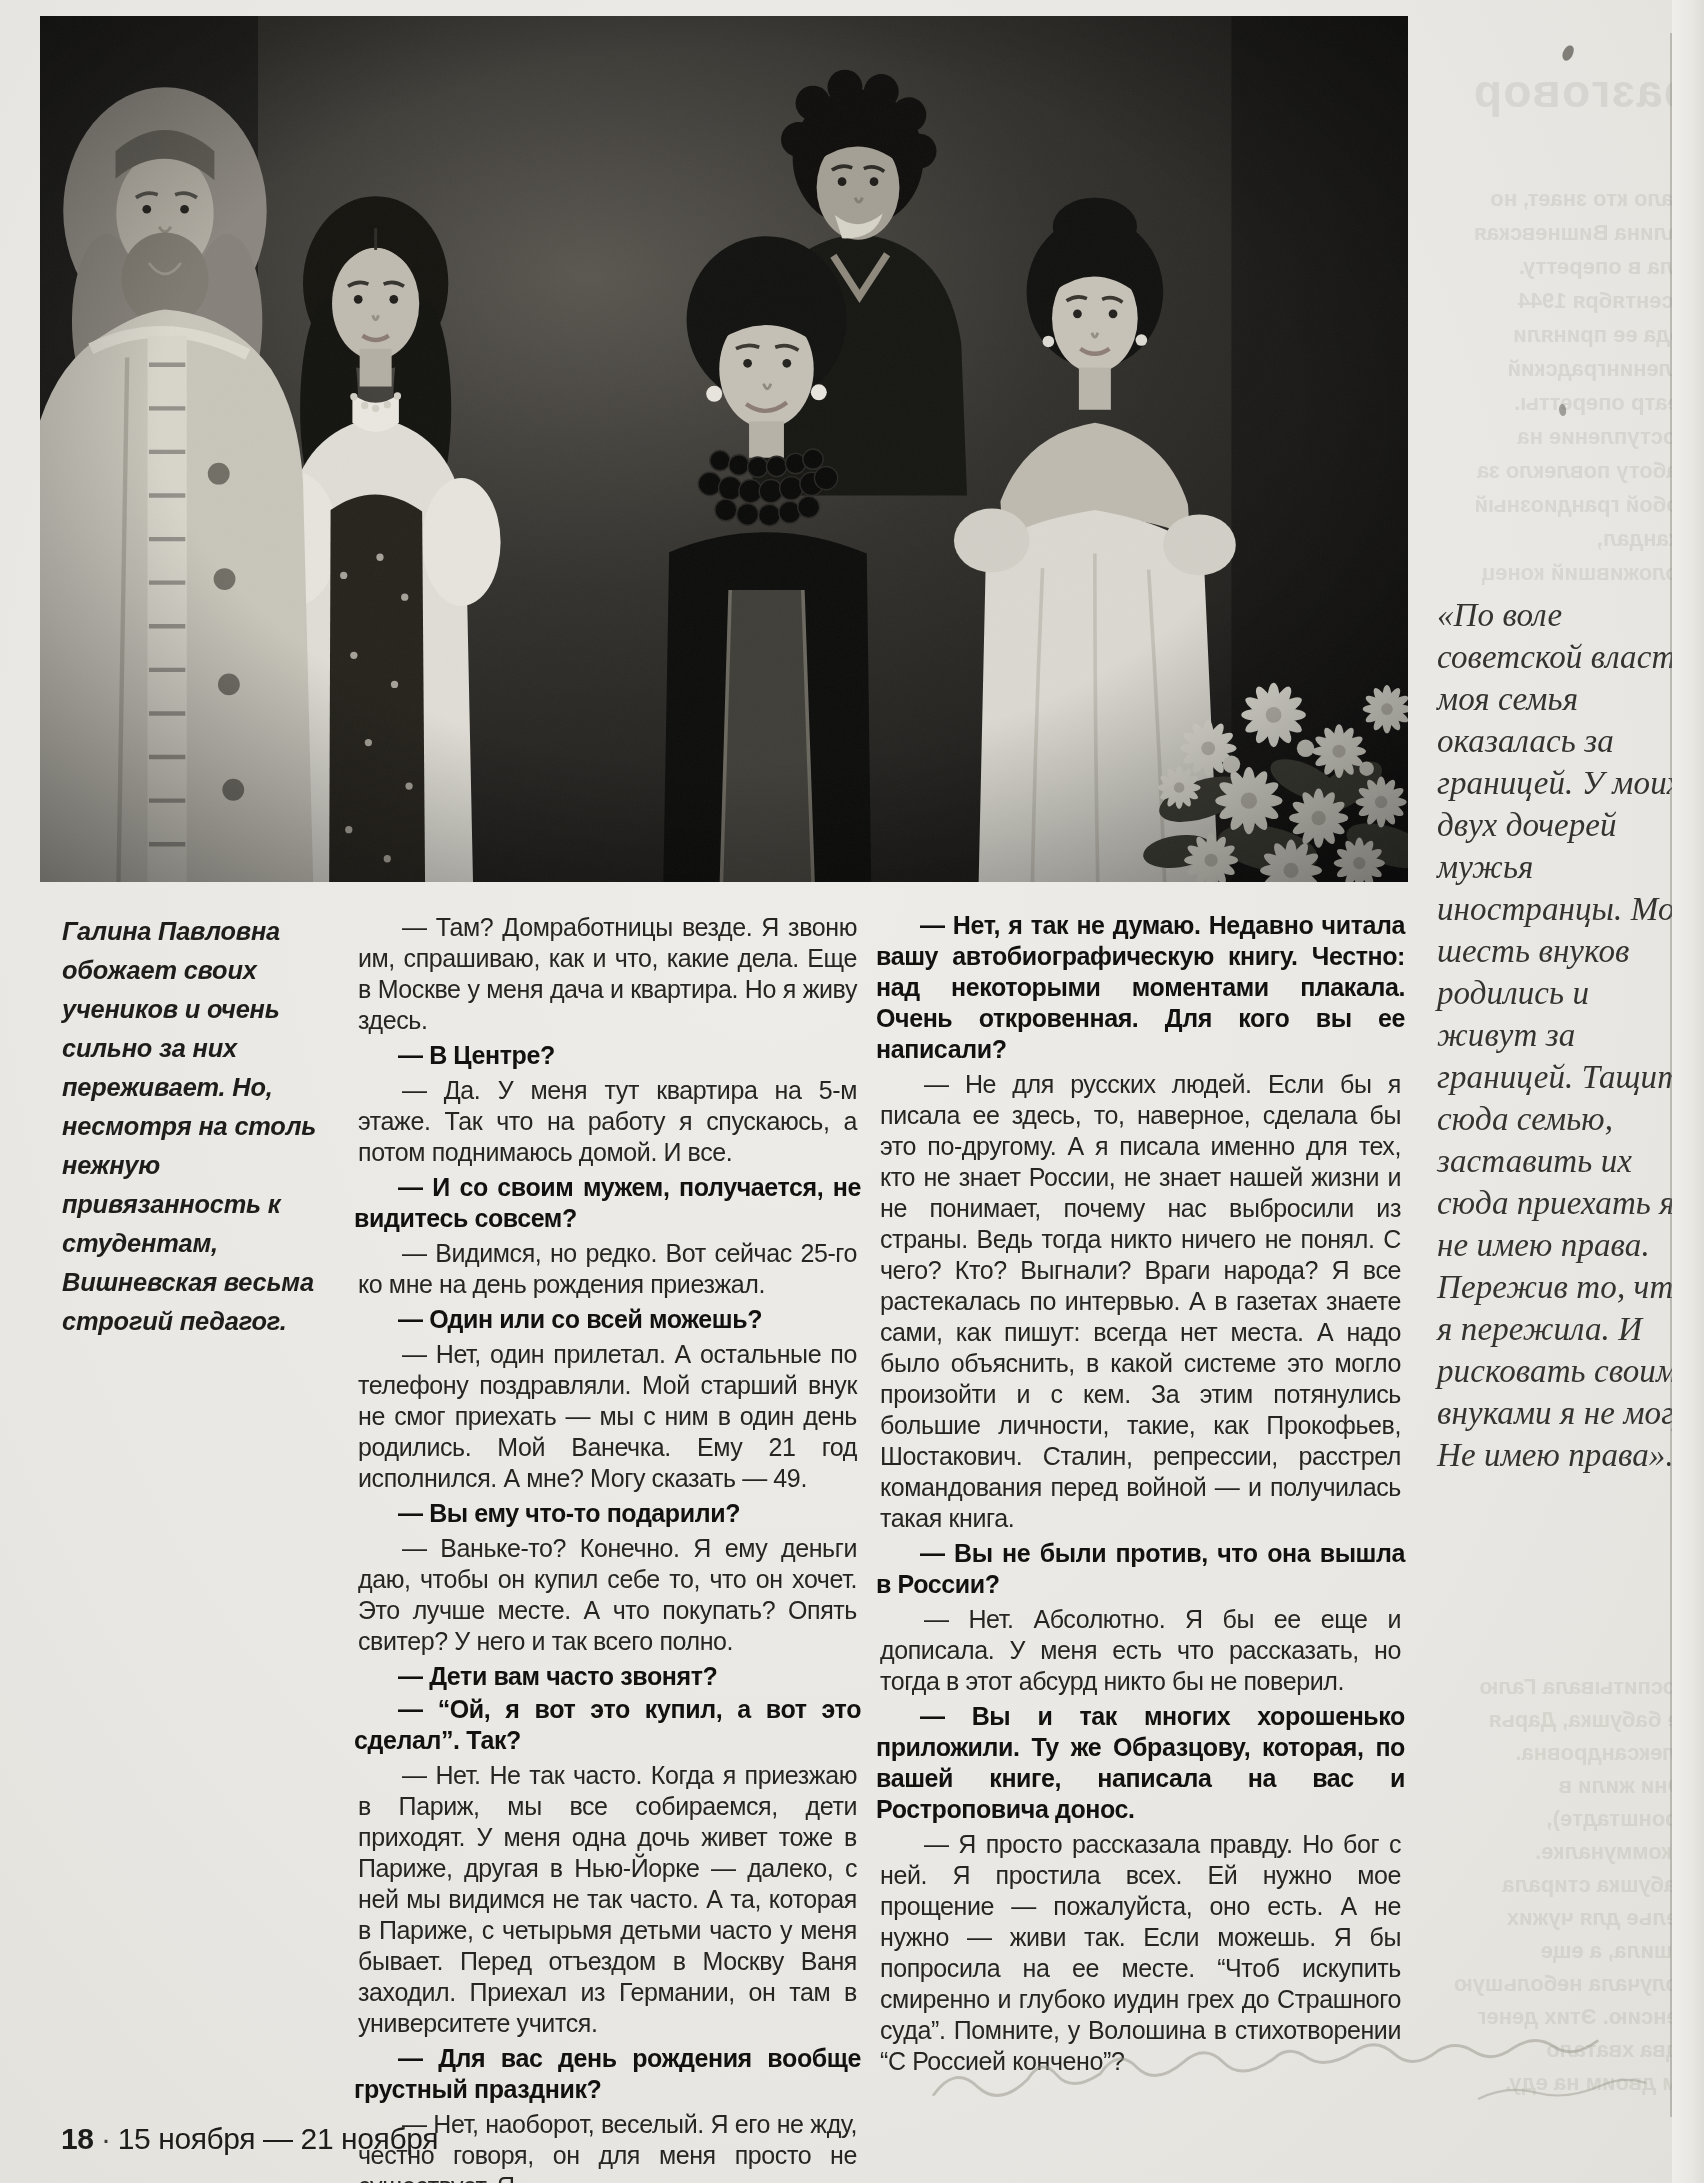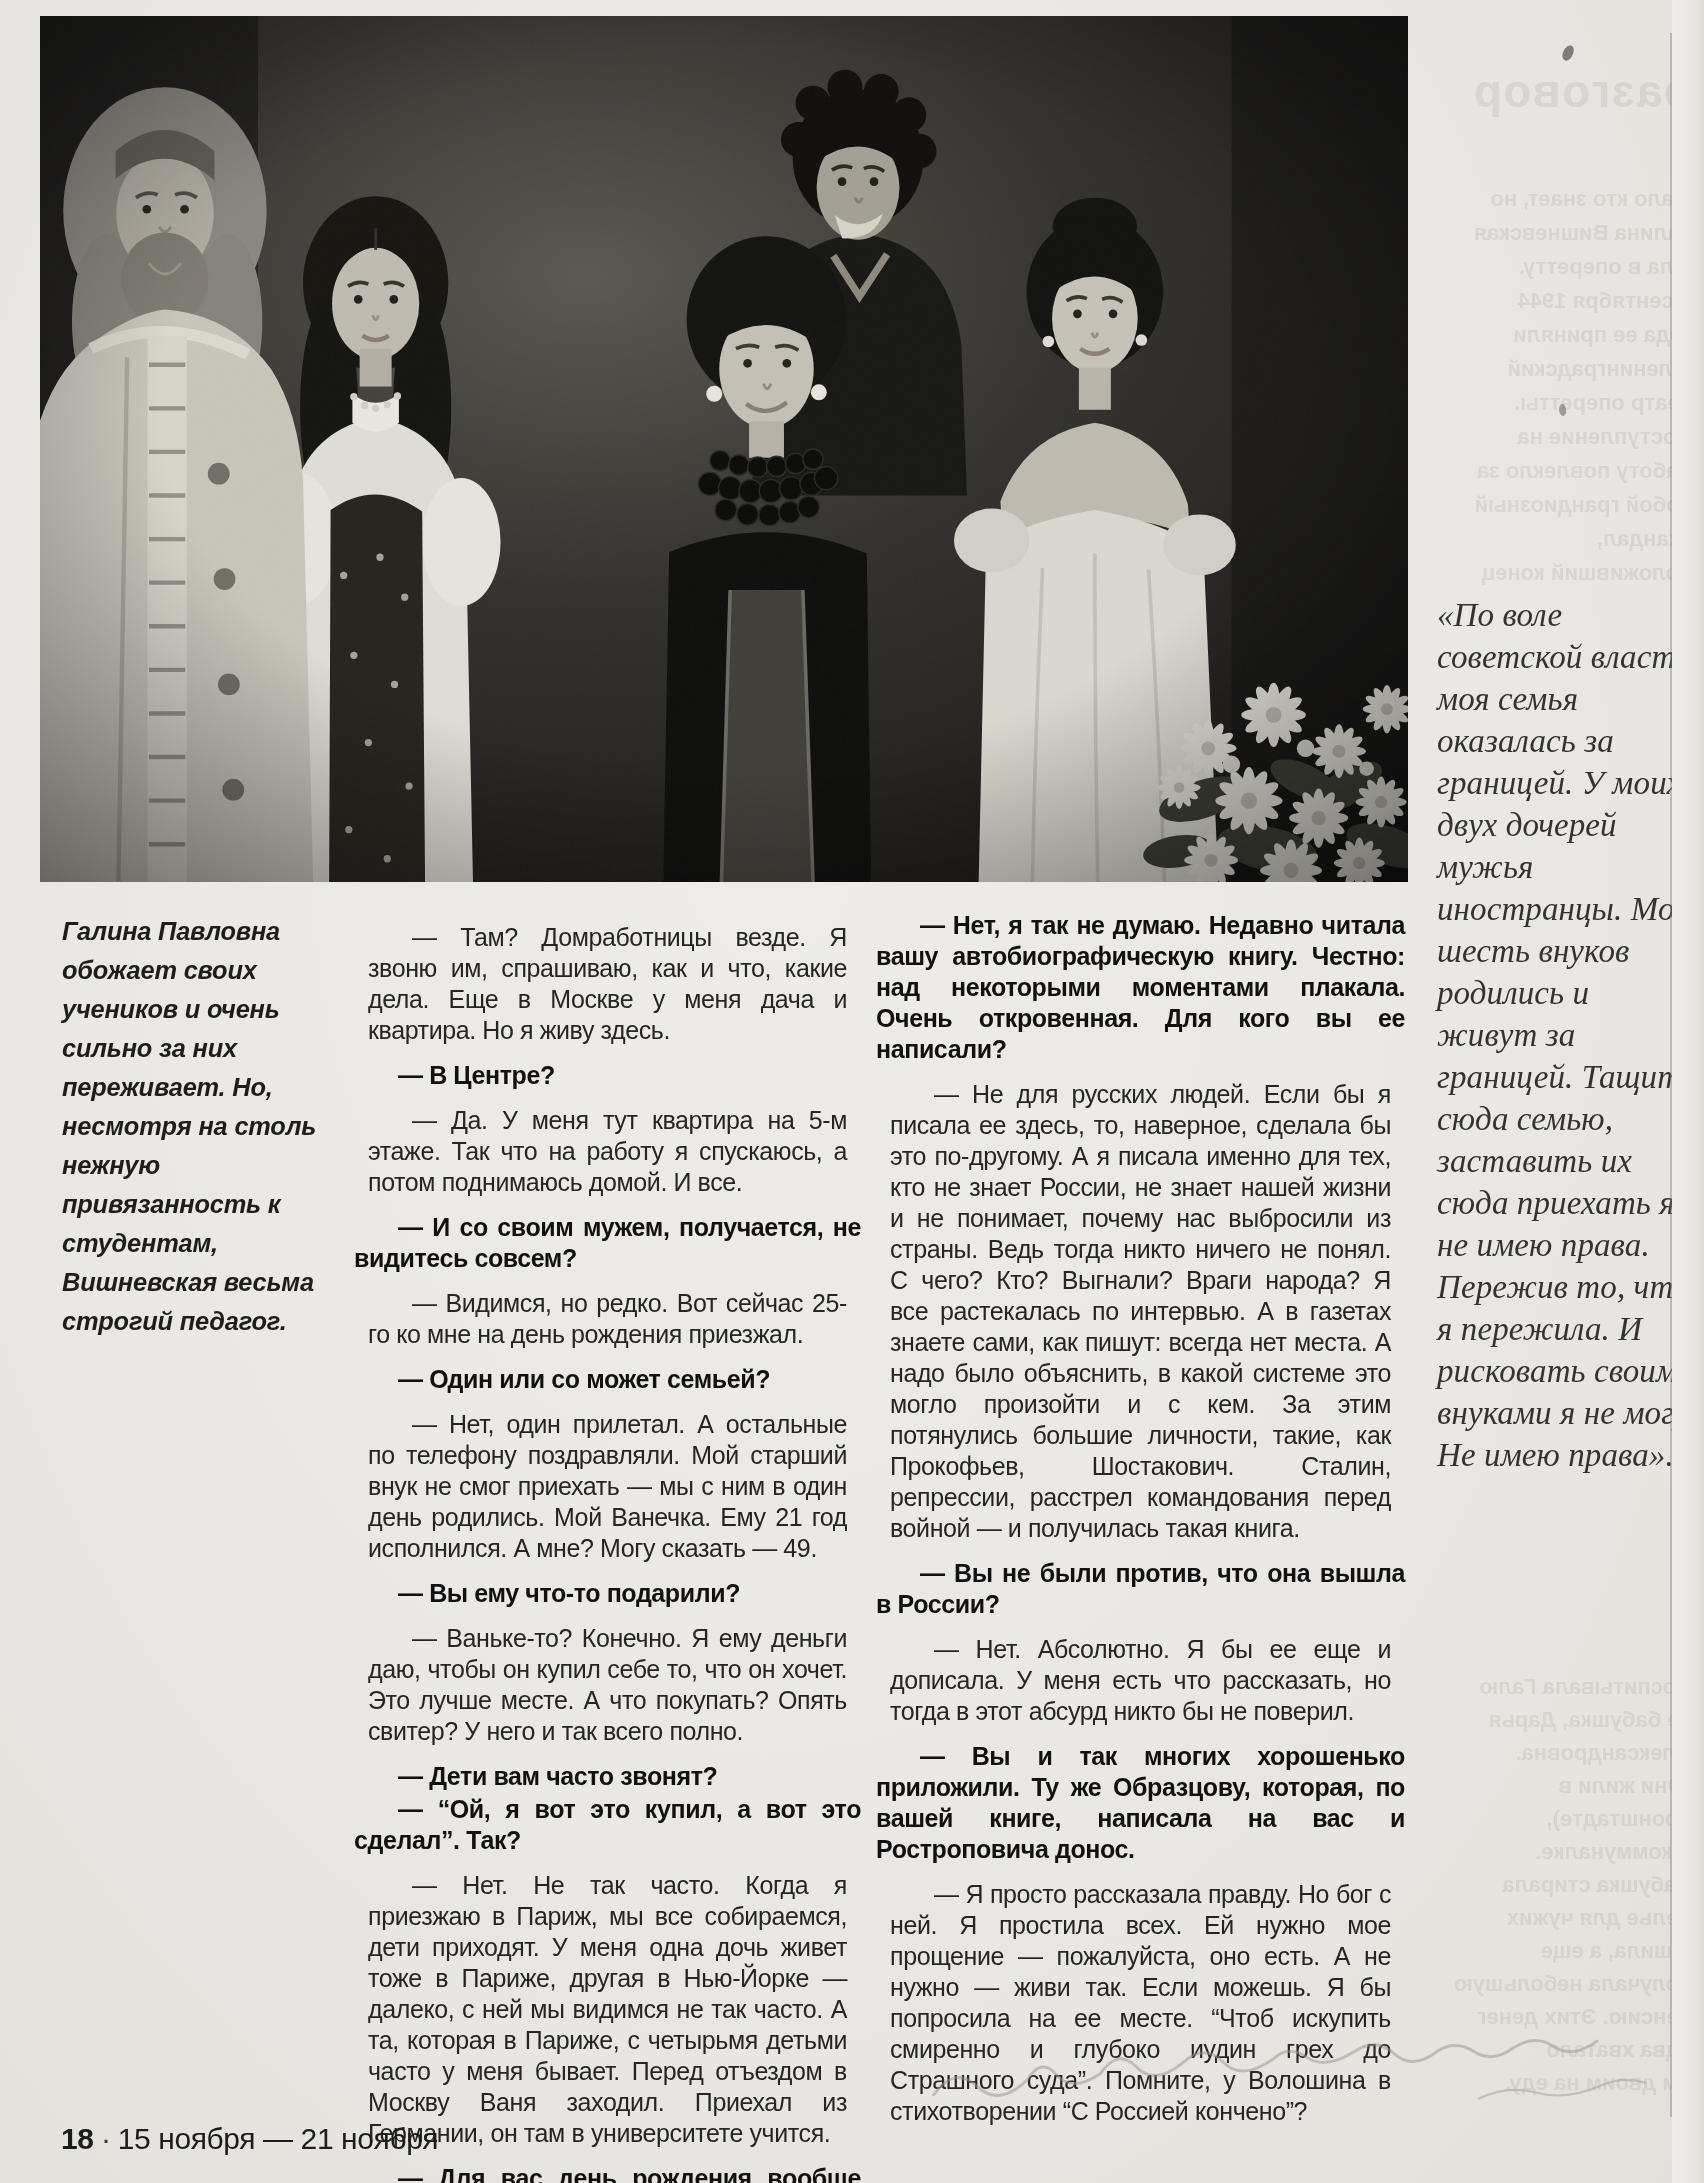--- a/index.html
+++ b/index.html
@@ -14,21 +14,21 @@
   .caption{
     position:absolute;left:62px;top:912px;width:278px;
     font-size:25.4px;line-height:39px;font-weight:bold;font-style:italic;
     text-align:left;color:#1e1d1b;letter-spacing:-0.2px;
   }
 
   .col{position:absolute;top:908px;}
   .col1{left:354px;width:507px;}
   .col2{left:876px;width:529px;}
   .col p{
-    margin:14px;font-size:25px;line-height:31px;text-align:justify;
+    margin:4px;font-size:25px;line-height:31px;text-align:justify;
     text-indent:44px;letter-spacing:-0.4px;color:#262522;
   }
   .col p.q{font-weight:bold;color:#121110;margin:1.5px 0;}
   .col p.cont{text-indent:0;}
 
   .pullquote{
     position:absolute;left:1437px;top:594px;width:260px;
     font-family:"Liberation Serif","DejaVu Serif",serif;font-style:italic;
     font-size:33px;line-height:42px;color:#343330;letter-spacing:0.1px;
   }
@@ -281,21 +281,21 @@
   </div>
 
   <div class="caption">Галина Павловна обожает своих учеников и очень сильно за них переживает. Но, несмотря на столь нежную привязанность к студентам, Вишневская весьма строгий педагог.</div>
 
   <div class="col col1">
       <p class="a">— Там? Домработницы везде. Я звоню им, спрашиваю, как и что, какие дела. Еще в Москве у меня дача и квартира. Но я живу здесь.</p>
       <p class="q">— В Центре?</p>
       <p class="a">— Да. У меня тут квартира на 5-м этаже. Так что на работу я спускаюсь, а потом поднимаюсь домой. И все.</p>
       <p class="q">— И со своим мужем, получается, не видитесь совсем?</p>
       <p class="a">— Видимся, но редко. Вот сейчас 25-го ко мне на день рождения приезжал.</p>
-      <p class="q">— Один или со может семьей?</p>
+      <p class="q">— Один или со всей можешь?</p>
       <p class="a">— Нет, один прилетал. А остальные по телефону поздравляли. Мой старший внук не смог приехать — мы с ним в один день родились. Мой Ванечка. Ему 21 год исполнился. А мне? Могу сказать — 49.</p>
       <p class="q">— Вы ему что-то подарили?</p>
       <p class="a">— Ваньке-то? Конечно. Я ему деньги даю, чтобы он купил себе то, что он хочет. Это лучше месте. А что покупать? Опять свитер? У него и так всего полно.</p>
       <p class="q">— Дети вам часто звонят?</p>
       <p class="q">— “Ой, я вот это купил, а вот это сделал”. Так?</p>
       <p class="a">— Нет. Не так часто. Когда я приезжаю в Париж, мы все собираемся, дети приходят. У меня одна дочь живет тоже в Париже, другая в Нью-Йорке — далеко, с ней мы видимся не так часто. А та, которая в Париже, с четырьмя детьми часто у меня бывает. Перед отъездом в Москву Ваня заходил. Приехал из Германии, он там в университете учится.</p>
       <p class="q">— Для вас день рождения вообще грустный праздник?</p>
       <p class="a">— Нет, наоборот, веселый. Я его не жду, честно говоря, он для меня просто не существует. Я,</p>
     </div>
   <div class="col col2">

